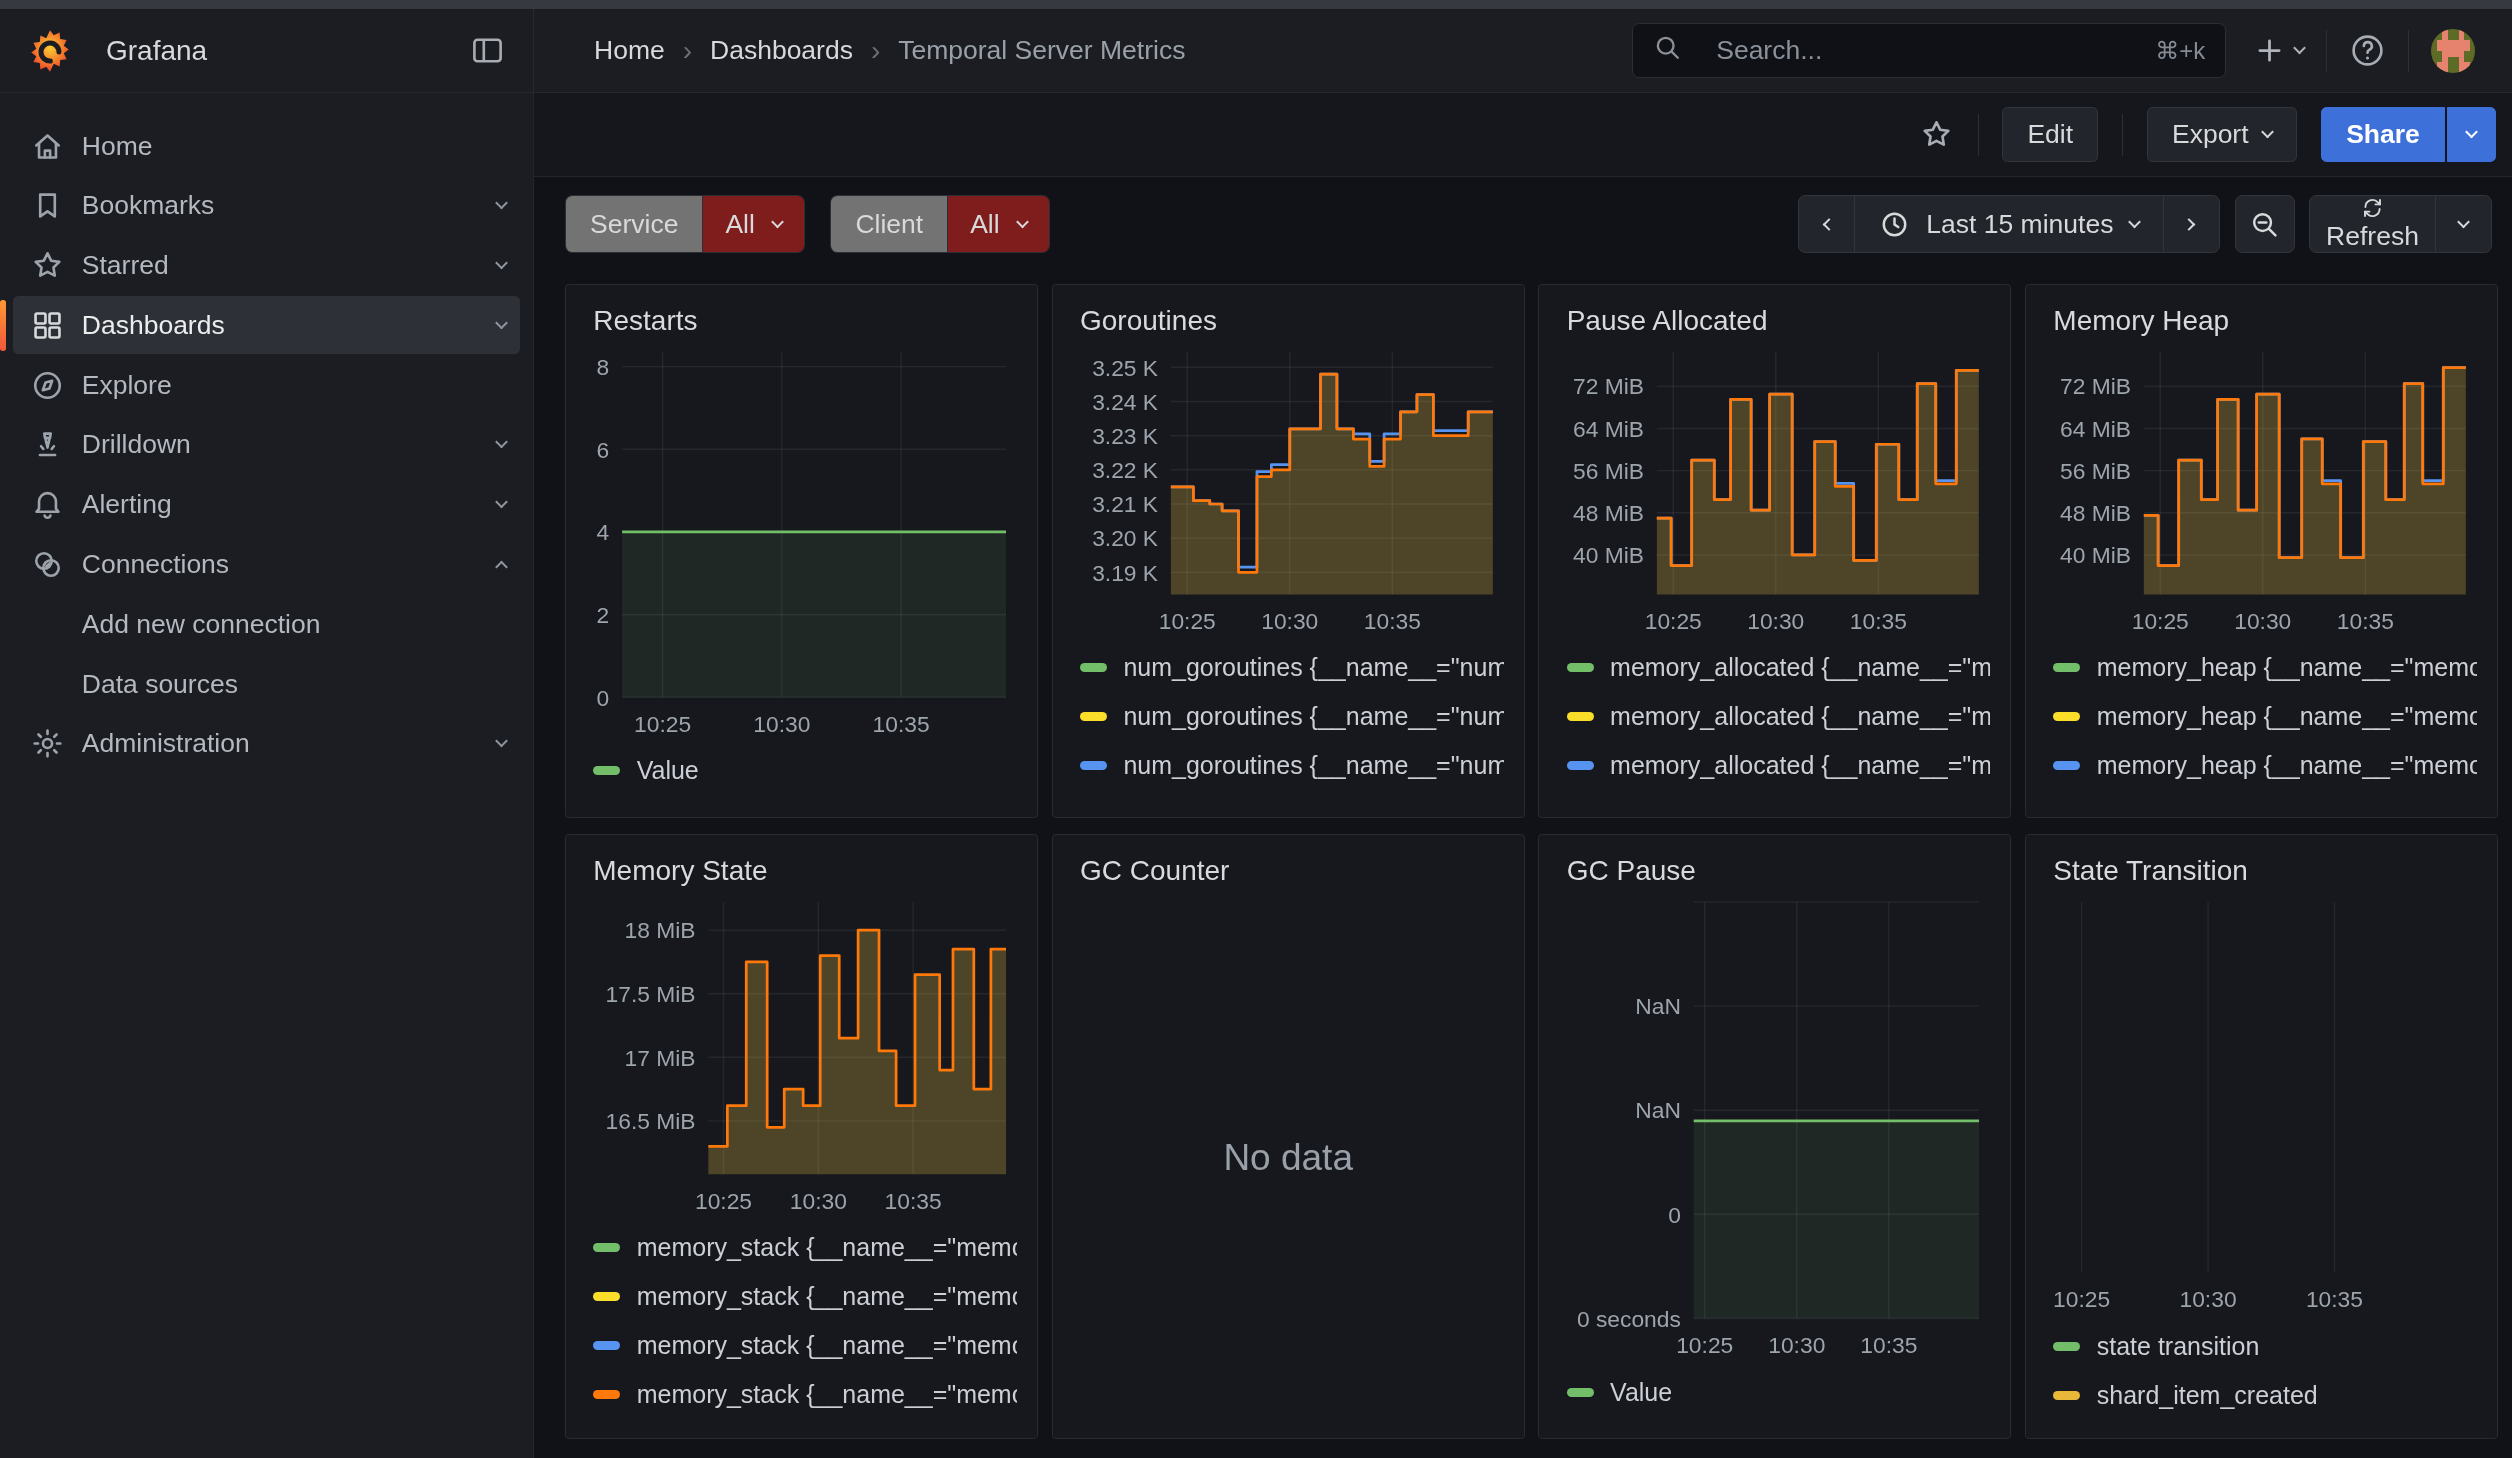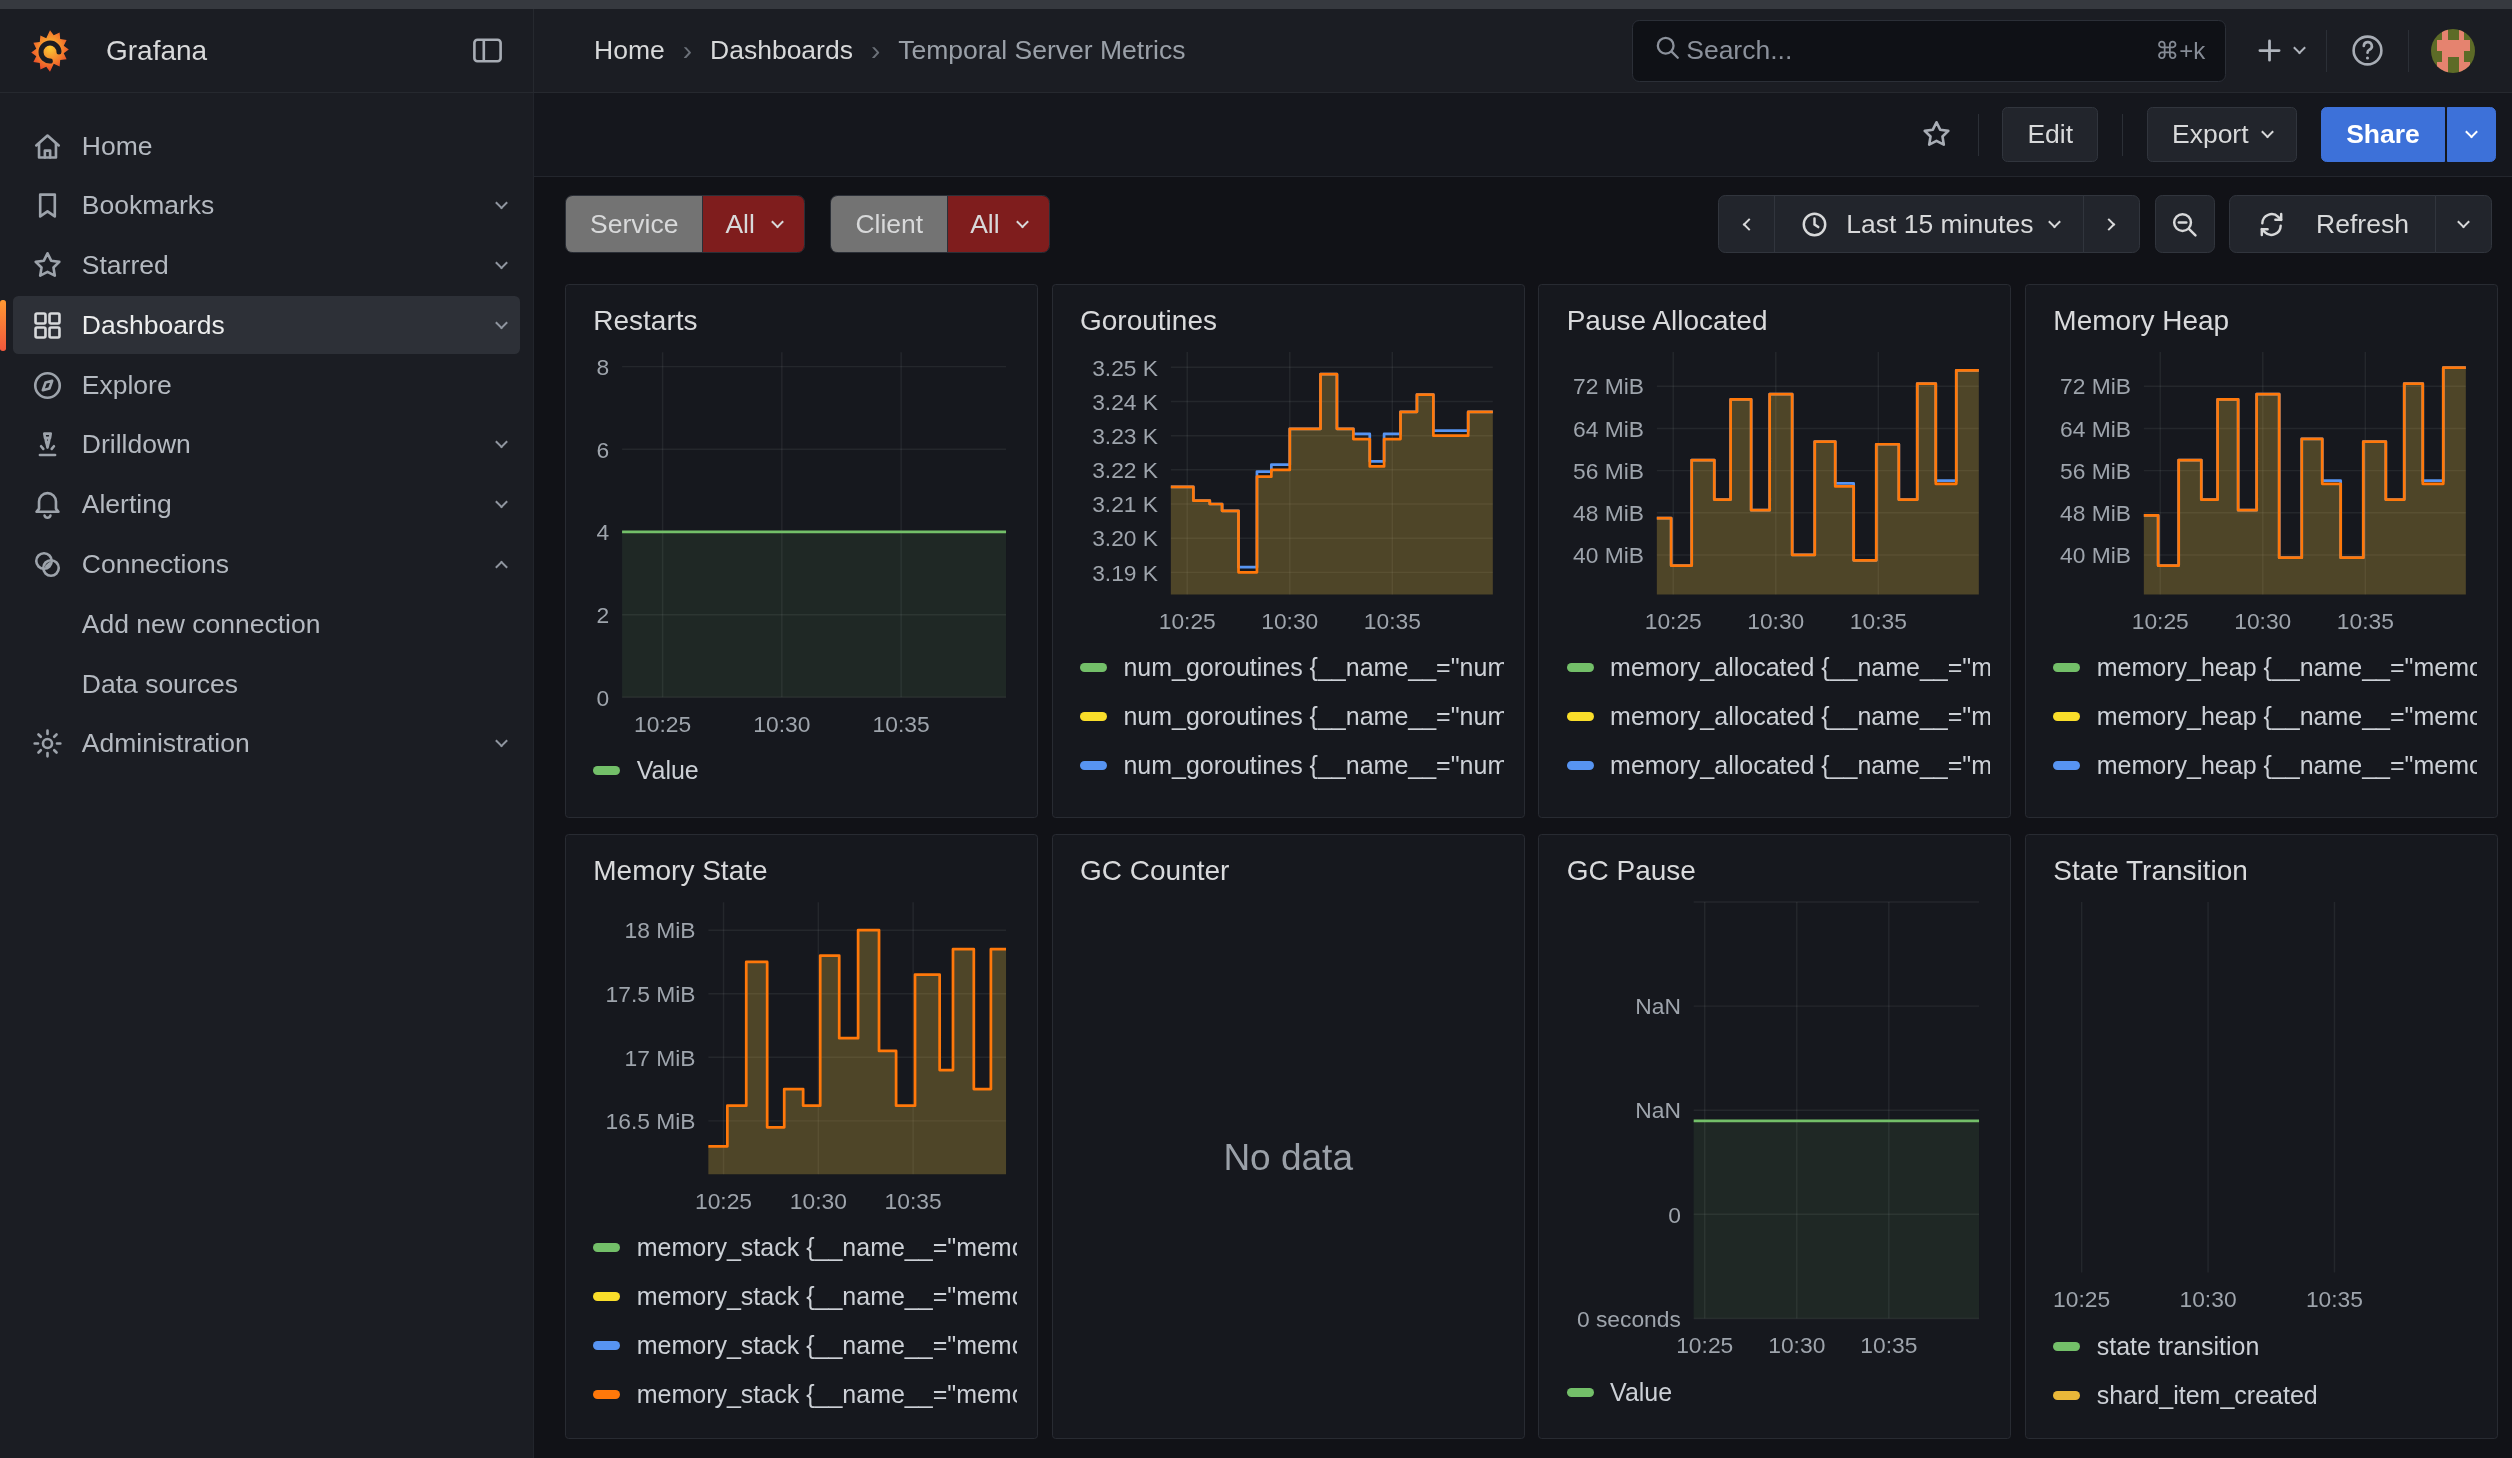--- a/index.html
+++ b/index.html
@@ -12,22 +12,22 @@
   .navbar { height:84px; background:#1b1d23; border-bottom:0.9px solid #26292f; display:flex; align-items:stretch; }
   .nav-left { width:534px; display:flex; align-items:center; padding:0 27px; border-right:0.9px solid #26292f; }
   .logo { width:46px; height:46px; flex:none; }
   .brand { font-size:28px; font-weight:500; color:#d8d9da; margin-left:33px; }
   .dock-btn { margin-left:auto; color:#a7acb4; display:flex; align-items:center; }
   .nav-right { flex:1; display:flex; align-items:center; padding:0 37px 0 60px; }
   .crumbs { display:flex; align-items:center; gap:18px; font-size:26.5px; }
   .crumb { color:#d8d9da; cursor:pointer; }
   .crumb.current { color:#9aa0a8; }
   .crumb-sep { color:#6b7078; font-size:28px; }
-  .search { margin-left:auto; width:594px; height:62px; background:#0f1116; border:0.9px solid #2b2f37;
-            border-radius:7.3px; display:flex; align-items:center; padding:0 20px; gap:4px;
+  .search { margin-left:auto; width:594px; height:55px; background:#0f1116; border:0.9px solid #2b2f37;
+            border-radius:7.3px; display:flex; align-items:center; padding:0 20px; gap:34px;
             color:#8b919b; font-size:26.5px; }
   .search .hint { margin-left:auto; font-size:24px; color:#858b95; }
   .nav-actions { display:flex; align-items:center; margin-left:27px; gap:22px; color:#b0b5bd; }
   .plus-group { display:flex; align-items:center; gap:9px; }
   .vdiv { width:0.9px; height:42px; background:#2b2f36; }
   .avatar { width:44px; height:44px; border-radius:50%; overflow:hidden; flex:none; }
   .avatar svg { display:block; width:100%; height:100%; }
 
   
   .app-body { display:flex; height:1365px; }
@@ -68,21 +68,21 @@
   .tgroup { display:flex; }
   .tbtn { height:58px; background:#22252c; border:0.9px solid #31353d; display:flex; align-items:center;
           justify-content:center; color:#d8d9da; font-size:26.5px; font-weight:500; cursor:pointer;
           font-family:inherit; }
   .tgroup .tbtn { border-radius:0; margin-left:-0.9px; }
   .tgroup .tbtn:first-child { border-radius:7.3px 0 0 7.3px; margin-left:0; }
   .tgroup .tbtn:last-child { border-radius:0 7.3px 7.3px 0; }
   .tbtn.sq { width:57px; }
   .tbtn.single { border-radius:7.3px; width:60px; }
   .tbtn.range { padding:0 24px; gap:16.4px; }
-  .tbtn.refresh { padding:0 26px; gap:29px; }
+  .tbtn.refresh { padding:0 16px; gap:1px;flex-direction:column; }
   .tbtn svg { width:31px; height:31px; }
 
   
   .grid { display:grid; grid-template-columns:repeat(4,473px); grid-template-rows:534px 605px;
           gap:16.4px 13.7px; padding:31px 0 0 31px; }
   .panel { background:#16181e; border:0.9px solid #282b32; border-radius:3.7px; padding:14.6px 20px 12.8px 20px;
            display:flex; flex-direction:column; overflow:hidden;justify-content:center; }
   .ptitle { font-size:28px; font-weight:500; color:#d9dadc; margin:5.5px 0 3.7px 7.3px; cursor:pointer; }
   .chart { flex:1; min-height:0; }
   .legend { list-style:none; overflow:hidden; flex:none; padding-left:7.3px; }

